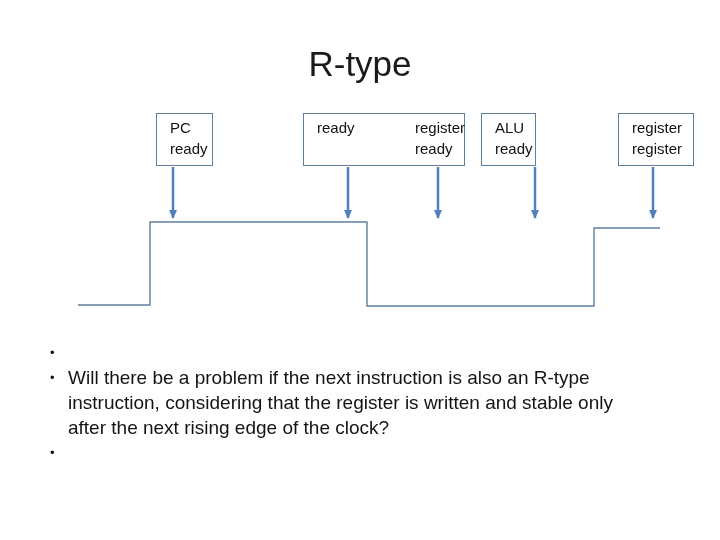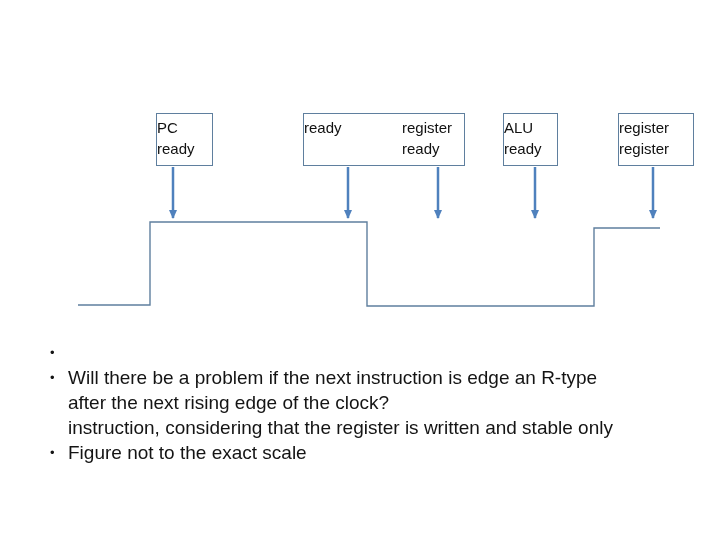--- a/index.html
+++ b/index.html
@@ -22,21 +22,21 @@
     text-align:center;
     font-size:35px;line-height:40px;
     color:var(--text);
     font-weight:400;
   }
   .sigbox{
     position:absolute;top:113px;height:53px;
     box-sizing:border-box;
     border:1.5px solid var(--line);
     background:var(--bg);
-    padding:3px 3px 0 0;
+    padding:3px 3px 0 13px;
     font-size:15px;line-height:21px;
     color:#111;
     white-space:nowrap;
   }
   .sigbox span{display:block;}
   svg.overlay{position:absolute;left:0;top:0;width:720px;height:540px;}
   .bullets{
     position:absolute;left:40px;top:340px;width:660px;
     font-size:19px;line-height:25px;color:#141414;
   }
@@ -45,33 +45,34 @@
     flex:none;width:28px;box-sizing:border-box;
     padding-left:10px;font-size:13px;line-height:25px;color:#141414;
   }
   .b-cont{padding-left:28px;}
 </style>
 </head>
 <body>
 
 <div class="slide">
 
+  <div class="title">R-type</div>
 
   <div class="sigbox" style="left:156px;width:57px;">
     <span>PC</span>
     <span>ready</span>
   </div>
   <div class="sigbox" style="left:303px;width:100px;">
     <span>ready</span>
   </div>
   <div class="sigbox" style="left:402px;width:63px;border-left:none;">
     <span>register</span>
     <span>ready</span>
   </div>
-  <div class="sigbox" style="left:503px;width:55px;">
+  <div class="sigbox" style="left:481px;width:55px;">
     <span>ALU</span>
     <span>ready</span>
   </div>
   <div class="sigbox" style="left:618px;width:76px;">
     <span>register</span>
     <span>register</span>
   </div>
 
   <svg class="overlay" id="diagram" viewBox="0 0 720 540" xmlns="http://www.w3.org/2000/svg">
     <defs>
@@ -86,23 +87,22 @@
       <line x1="535" x2="535" y1="167" y2="218" stroke="#4f81bd" stroke-width="2.5" marker-end="url(#ah)"></line>
       <line x1="653" x2="653" y1="167" y2="218" stroke="#4f81bd" stroke-width="2.5" marker-end="url(#ah)"></line>
     </svg>
 
   <div class="bullets">
     <div class="b-line">
       <span class="b-marker">•</span>
     </div>
     <div class="b-line">
       <span class="b-marker">•</span>
-      <span>Will there be a problem if the next instruction is edge an R-type</span>
+      <span>Will there be a problem if the next instruction is also an R-type</span>
     </div>
+    <div class="b-cont">instruction, considering that the register is written and stable only</div>
     <div class="b-cont">after the next rising edge of the clock?</div>
-    <div class="b-cont">instruction, considering that the register is written and stable only</div>
     <div class="b-line">
       <span class="b-marker">•</span>
-      <span>Figure not to the exact scale</span>
     </div>
   </div>
 
 </div>
 
 </body></html>

